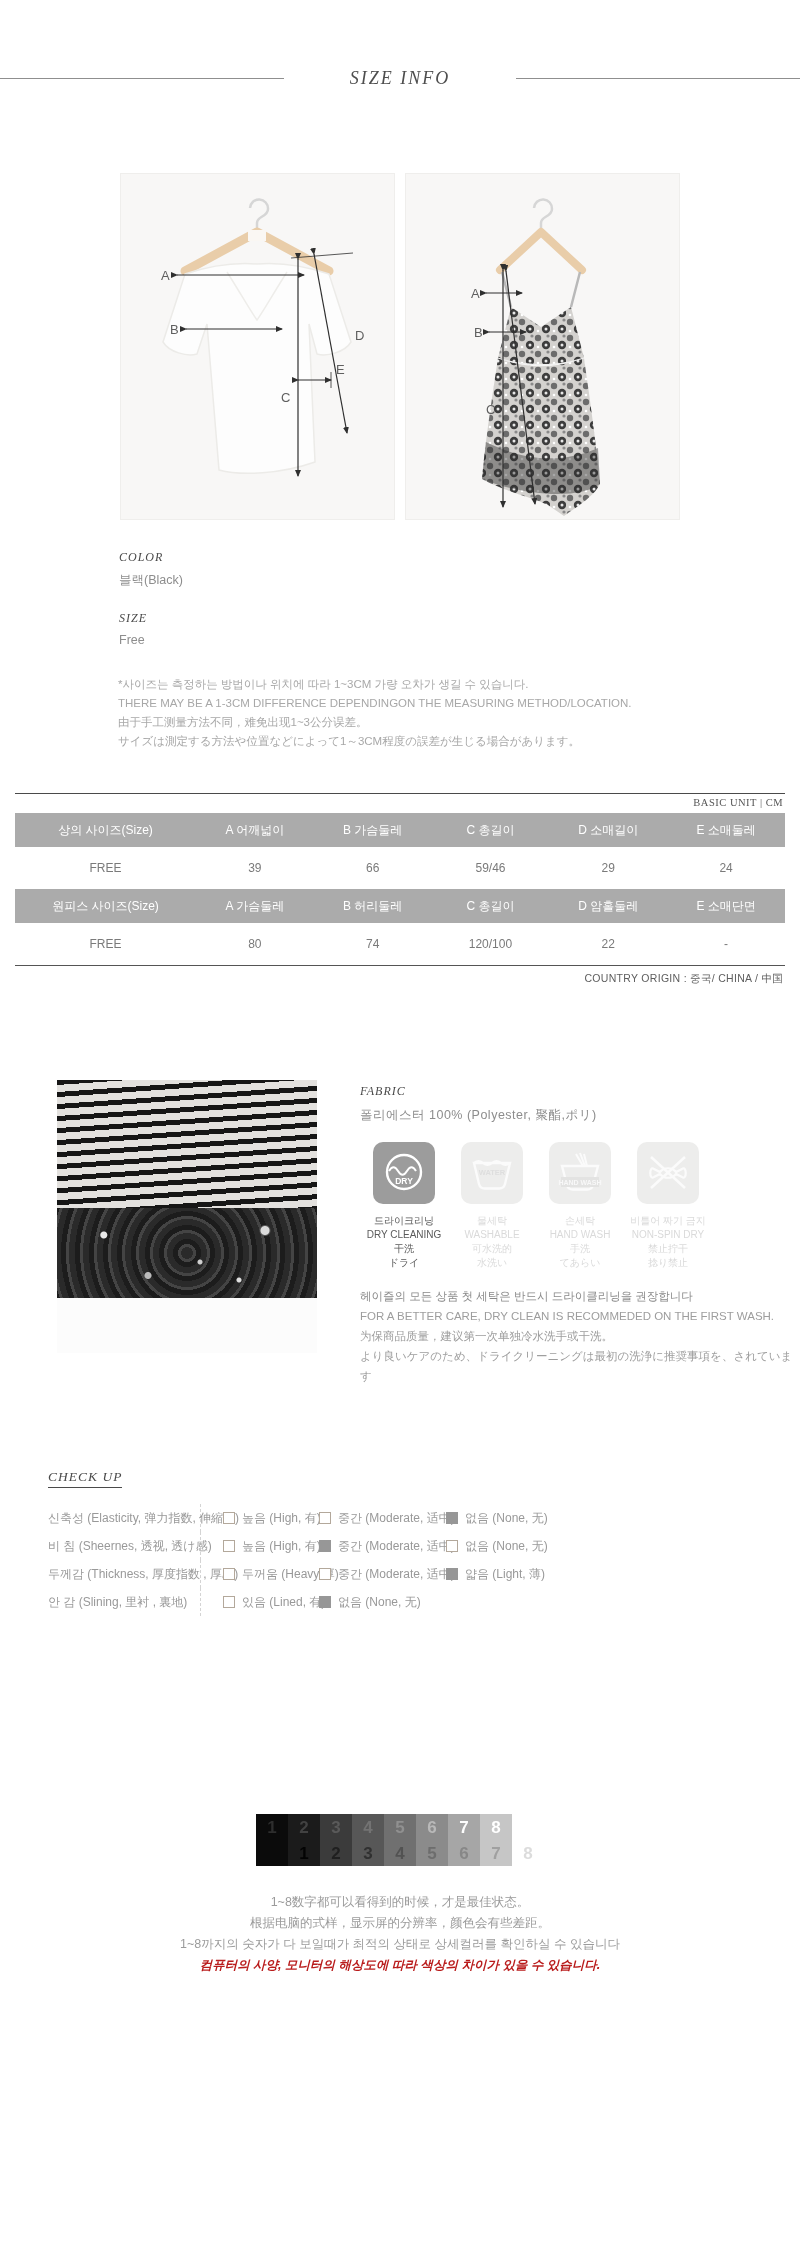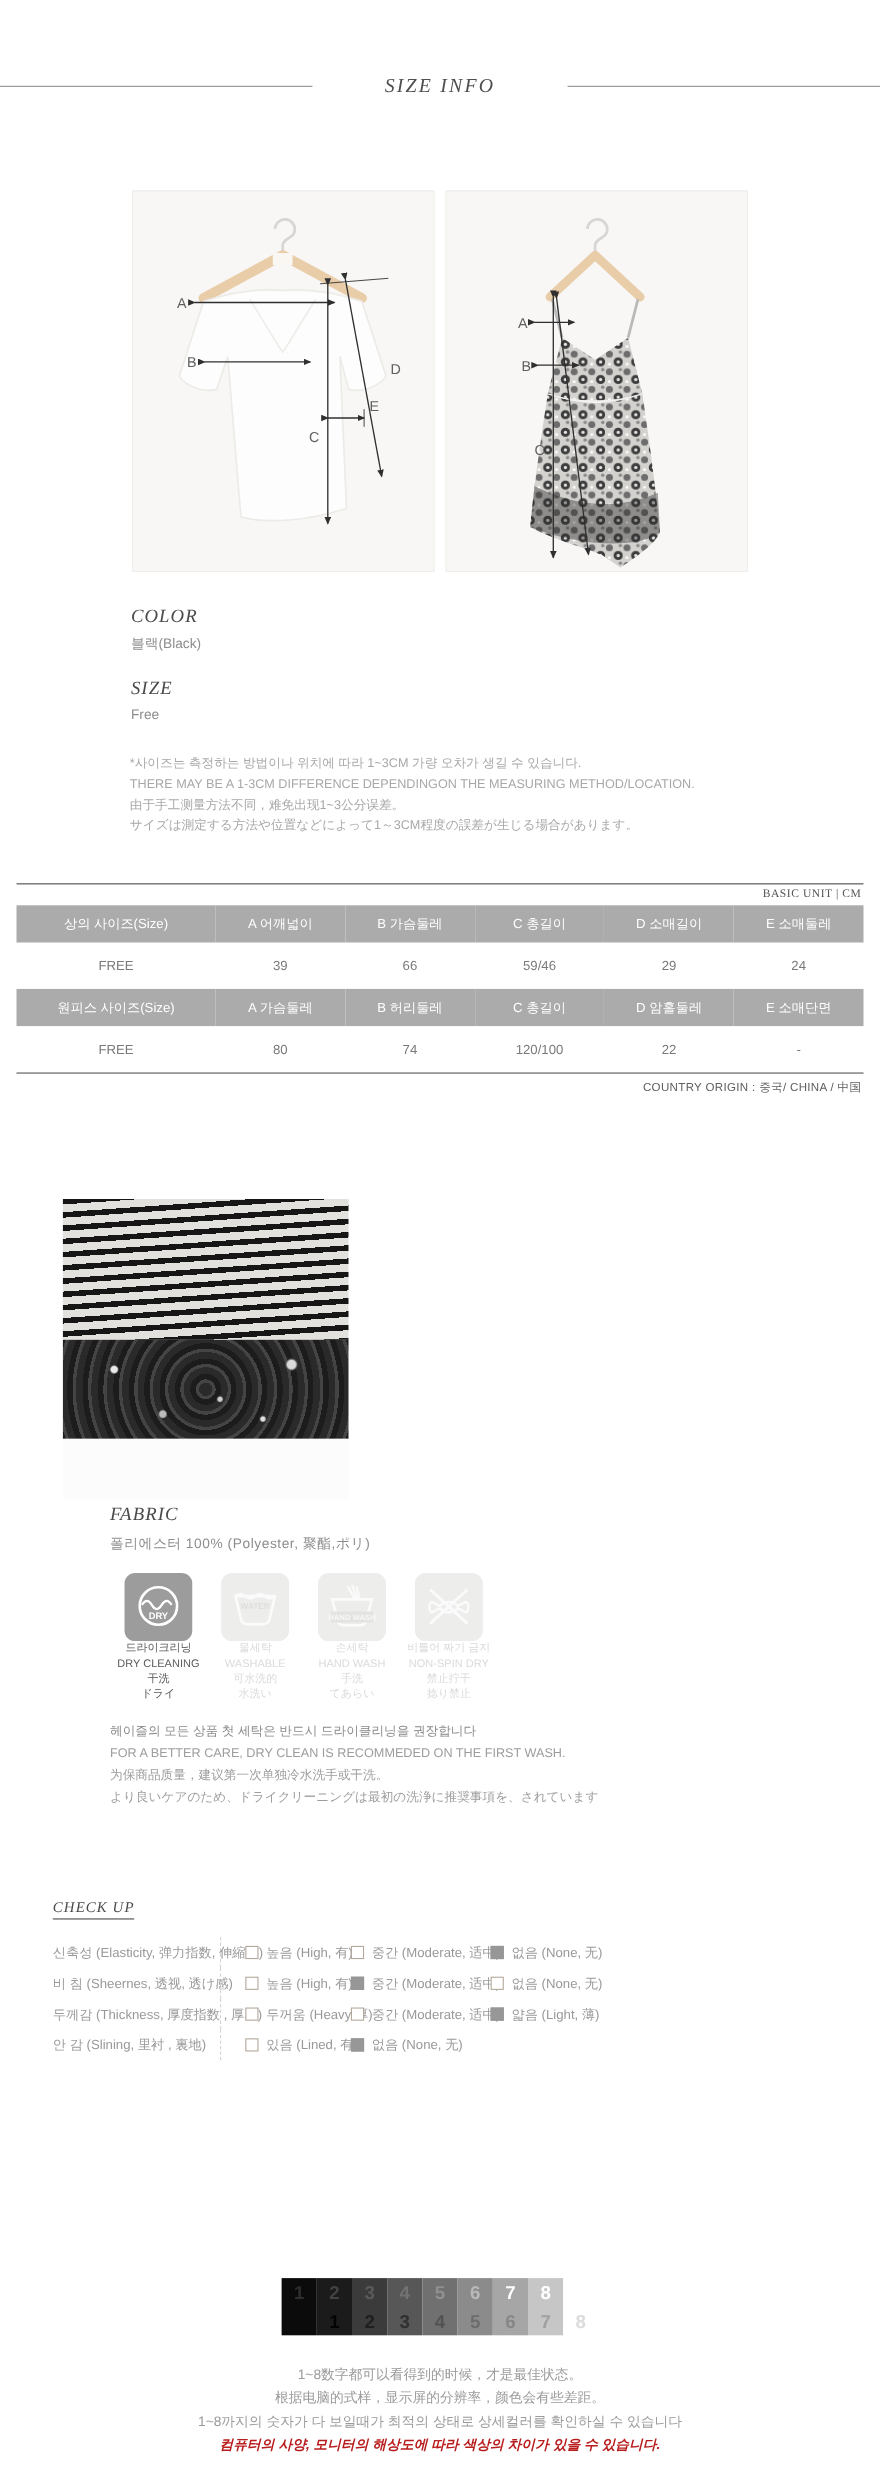--- a/index.html
+++ b/index.html
@@ -10,53 +10,53 @@
   .hd{padding-top:68px;display:flex;align-items:center;}
   .hd .ln{flex:1;border-top:1px solid #8f8f8f;}
   .hd .ttl{margin:0 66px;font-family:"Liberation Serif",serif;font-style:italic;font-size:18px;letter-spacing:2px;color:#4e4e4e;}
 
   
   .diagrams{margin-top:84px;display:flex;justify-content:center;gap:10px;}
   .dia-box{width:273px;height:345px;background:#f8f7f6;border:1px solid #efeeec;}
 
   
   .cs{margin:30px 0 0 119px;}
-  .h-ser{font-family:"Liberation Serif",serif;font-style:italic;font-size:17px;color:#4a4a4a;letter-spacing:1px;margin:0 0 7px 0;}
+  .h-ser{font-family:"Liberation Serif",serif;font-style:italic;font-size:12px;color:#4a4a4a;letter-spacing:1px;margin:0 0 7px 0;}
   .cs .val{font-size:12.5px;color:#8d8d8d;margin:0 0 22px 0;}
 
   .notes{margin:28px 0 0 118px;font-size:11.5px;color:#a8a8a8;line-height:19px;}
 
   
   .tbl-wrap{margin:42px 15px 0 15px;border-top:1px solid #4a4a4a;}
   .unit{font-family:"Liberation Serif",serif;font-size:10.5px;color:#555;text-align:right;padding:3px 2px 5px 0;letter-spacing:.5px;}
   table.sizes{width:100%;border-collapse:collapse;table-layout:fixed;}
   table.sizes th{background:#ababab;color:#fff;font-weight:normal;font-size:12px;height:32px;}
   table.sizes td{color:#7a7a7a;font-size:12px;text-align:center;height:40px;background:#fff;}
   table.sizes col.c1{width:23.5%;}
   .tbl-bottom{border-top:1px solid #555;}
   .origin{margin:6px 17px 0 0;text-align:right;font-size:10.5px;color:#5d5d5d;letter-spacing:.3px;}
 
   
-  .fabric{margin:94px 0 0 57px;display:flex;flex-direction:column;}
+  .fabric{margin:94px 0 0 57px;display:flex;}
   .swatch{width:260px;height:273px;flex:none;background:#fbfbfb;position:relative;overflow:hidden;}
   .sw-stripes{position:absolute;left:0;top:0;width:100%;height:47%;
     background:repeating-linear-gradient(176deg,#161616 0 5px,#e3e1de 5px 12px);}
   .sw-paisley{position:absolute;left:0;top:47%;width:100%;height:33%;background:
     radial-gradient(circle at 18% 30%,#e9e9e9 0 3px,transparent 4px),
     radial-gradient(circle at 55% 60%,#cfcfcf 0 2px,transparent 3px),
     radial-gradient(circle at 80% 25%,#dadada 0 4px,#555 5px,transparent 6px),
     radial-gradient(circle at 35% 75%,#bbb 0 3px,transparent 4px),
     radial-gradient(circle at 70% 80%,#e0e0e0 0 2px,transparent 3px),
     repeating-radial-gradient(circle at 50% 50%,#2a2a2a 0 6px,#444 6px 9px,#1c1c1c 9px 14px);}
   .sw-plain{position:absolute;left:0;top:80%;width:100%;height:20%;background:#fcfcfc;}
   .fab-info{padding:4px 0 0 43px;}
   .fab-comp{font-size:12.5px;color:#8d8d8d;margin-top:8px;letter-spacing:.5px;}
   .icons{display:flex;margin-top:18px;}
   .icon-col{width:88px;display:flex;flex-direction:column;align-items:center;margin-right:0;}
-  .icon-col .lbl{text-align:center;font-size:10px;line-height:14px;white-space:nowrap;}
+  .icon-col .lbl{margin-top:10px;text-align:center;font-size:10px;line-height:14px;white-space:nowrap;}
   .icon-col.active .lbl{color:#5a5a5a;}
   .icon-col.inactive .lbl{color:#dadada;text-align:center;}
   .care-notes{margin-top:16px;font-size:11.5px;line-height:20px;color:#9d9d9d;}
   .care-notes .l0{color:#8a8a8a;}
 
   
   .checkup{margin:81px 0 0 48px;}
   .cu-head{display:inline-block;font-family:"Liberation Serif",serif;font-style:italic;font-size:13.5px;color:#4a4a4a;letter-spacing:1px;border-bottom:1px solid #4a4a4a;padding-bottom:2px;}
   .cu-rows{margin-top:16px;}
   .cu-row{display:flex;align-items:center;height:28px;font-size:12px;color:#999;}

